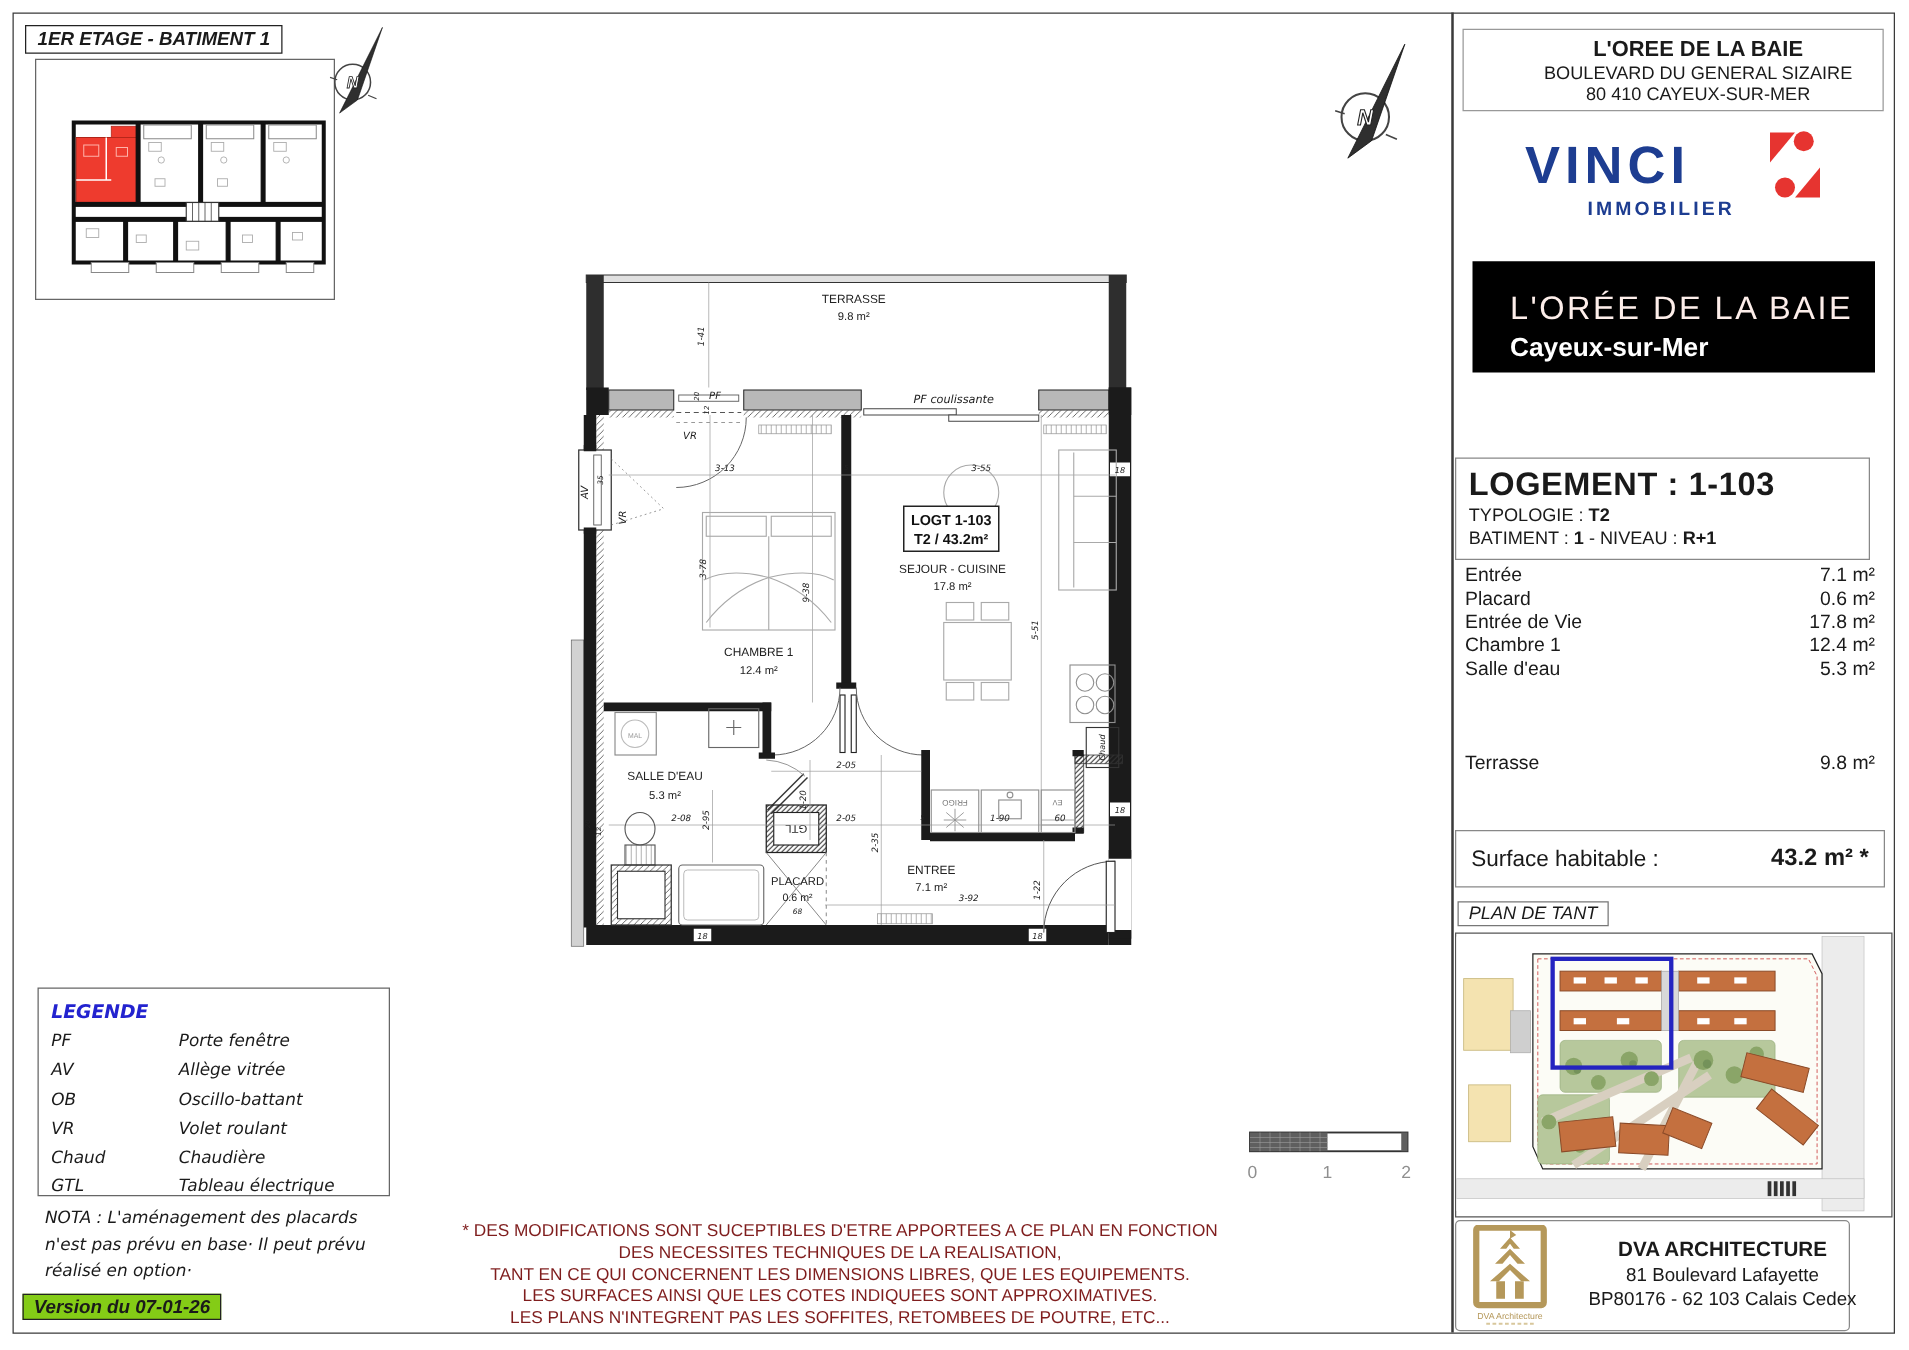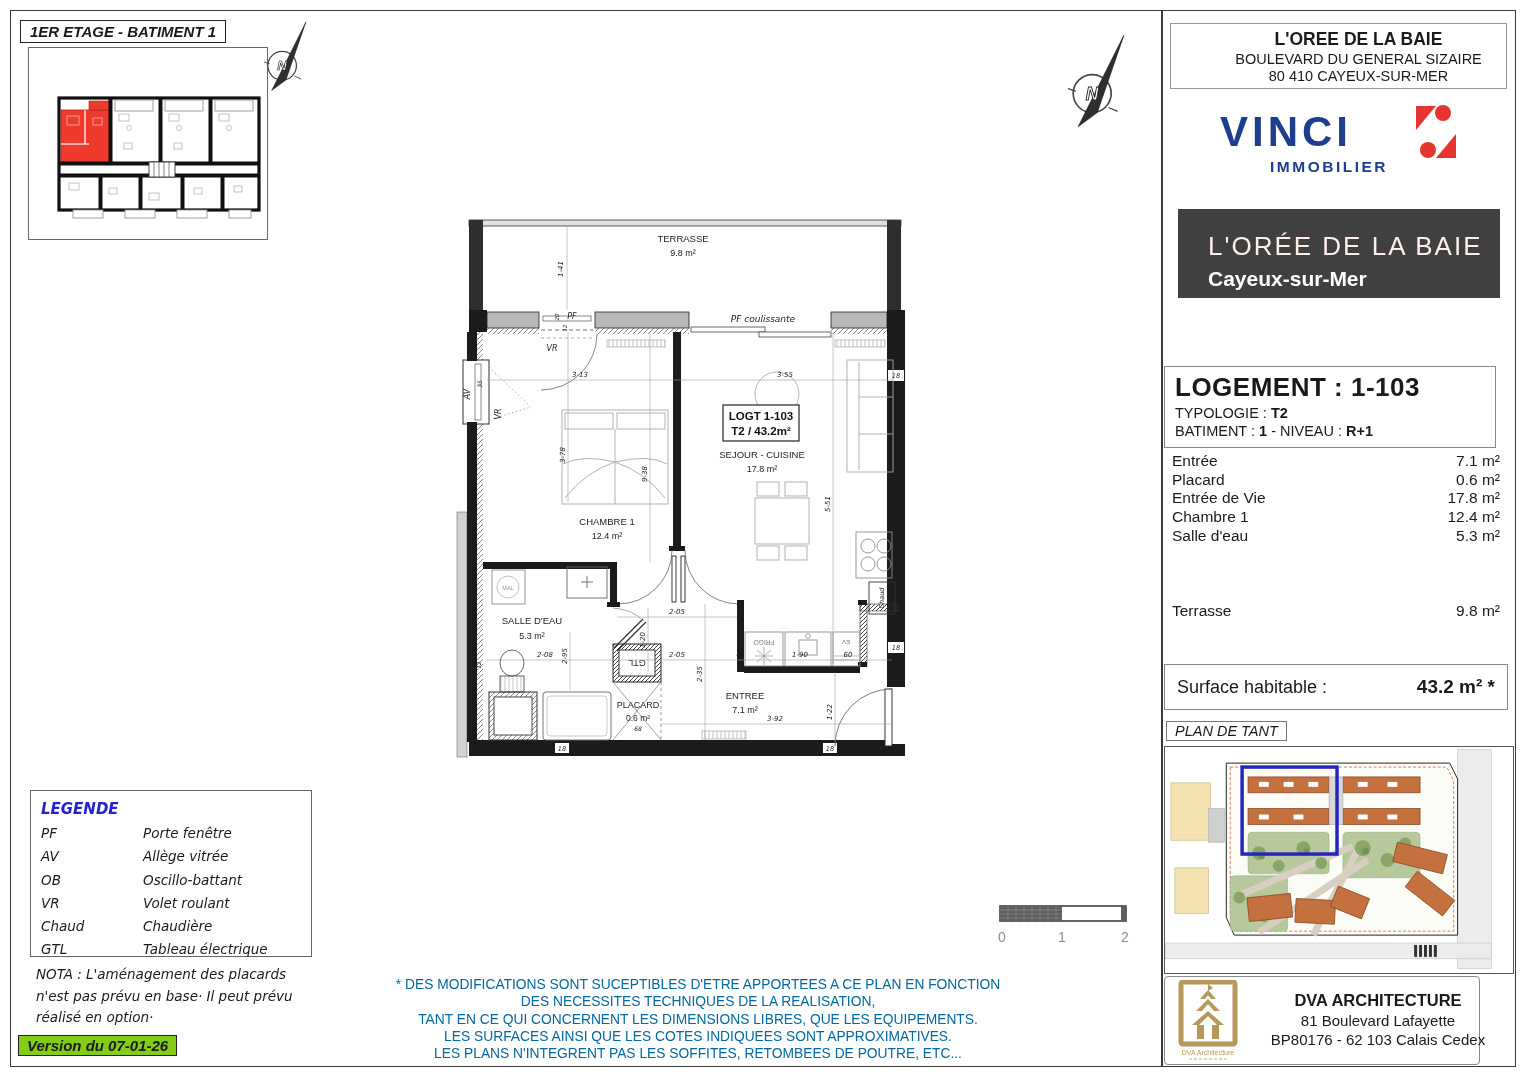--- a/index.html
+++ b/index.html
@@ -8,21 +8,21 @@
   .abs{position:absolute;}
   .hand{font-family:"DejaVu Sans",sans-serif;font-style:italic;}
   .page-border{left:10px;top:10px;width:1504px;height:1055px;border:1.6px solid #3a3a3a;}
   .vsep{left:1161px;top:10px;width:2px;height:1056px;background:#3a3a3a;}
   .title-box{left:20px;top:20px;border:1.6px solid #222;padding:2px 9px;
              font-weight:bold;font-style:italic;font-size:15px;background:#fff;}
   .miniplan-box{left:28px;top:47px;width:238px;height:191px;border:1px solid #666;background:#fff;}
   .addr-box{left:1170px;top:23px;width:337px;height:66px;border:1px solid #999;text-align:center;padding-top:5px;box-sizing:border-box;padding-left:40px;}
   .addr-name{font-weight:bold;font-size:17.5px;}
   .addr-line{font-size:14.5px;margin-top:1px;}
-  .banner{left:1178px;top:209px;width:322px;height:89px;background:#404040;color:#fff;box-sizing:border-box;padding:22px 0 0 30px;}
+  .banner{left:1178px;top:209px;width:322px;height:89px;background:#000000;color:#fff;box-sizing:border-box;padding:22px 0 0 30px;}
   .banner-title{font-size:26px;letter-spacing:2px;color:#fdeeea;}
   .banner-city{font-size:21px;font-weight:bold;margin-top:5px;}
   .logt-box{left:1164px;top:366px;width:332px;height:82px;border:1px solid #888;box-sizing:border-box;padding:5px 10px;}
   .logt-title{font-size:26px;font-weight:bold;letter-spacing:.5px;}
   .logt-line{font-size:14.5px;margin-top:2px;}
   .rooms-table{left:1172px;top:452px;width:328px;font-size:15.5px;}
   .room-row{display:flex;justify-content:space-between;line-height:18.7px;}
   .terr-row{left:1172px;top:602px;width:328px;font-size:15.5px;display:flex;justify-content:space-between;}
   .surface-box{left:1164px;top:664px;width:344px;height:46px;border:1px solid #888;box-sizing:border-box;
                display:flex;align-items:center;justify-content:space-between;padding:4px 12px;}
@@ -33,21 +33,21 @@
   .dva-box{left:1164px;top:976px;width:316px;height:89px;border:1px solid #888;border-radius:4px;box-sizing:border-box;}
   .dva-text{position:absolute;left:90px;top:14px;width:246px;text-align:center;}
   .dva-name{font-weight:bold;font-size:16.5px;}
   .dva-line{font-size:15px;margin-top:2px;}
   .legend-box{left:30px;top:790px;width:282px;height:167px;border:1px solid #666;box-sizing:border-box;padding:9px 0 0 10px;}
   .legend-title{color:#2323cf;font-size:15px;font-weight:bold;}
   .legend-row{display:flex;font-size:13.5px;margin-top:7.2px;}
   .legend-abbr{width:102px;}
   .nota{left:36px;top:964px;width:300px;font-size:13.5px;line-height:21.5px;}
   .version-box{left:18px;top:1035px;border:1.6px solid #222;padding:1px 8px;font-weight:bold;font-style:italic;font-size:15px;background:#84cc16;}
-  .disclaimer{left:338px;top:976px;width:720px;text-align:center;font-size:13.8px;line-height:17.3px;color:#0369a1;}
+  .disclaimer{left:312px;top:976px;width:720px;text-align:center;font-size:13.8px;line-height:17.3px;color:#7f1d1d;}
   svg text{font-family:"Liberation Sans",sans-serif;}
   svg text.hand{font-family:"DejaVu Sans",sans-serif;font-style:italic;}
 </style>
 </head>
 <body>
 
 <div class="abs page-border"></div>
 <div class="abs vsep"></div>
 
 <div class="abs title-box">1ER ETAGE - BATIMENT 1</div>

